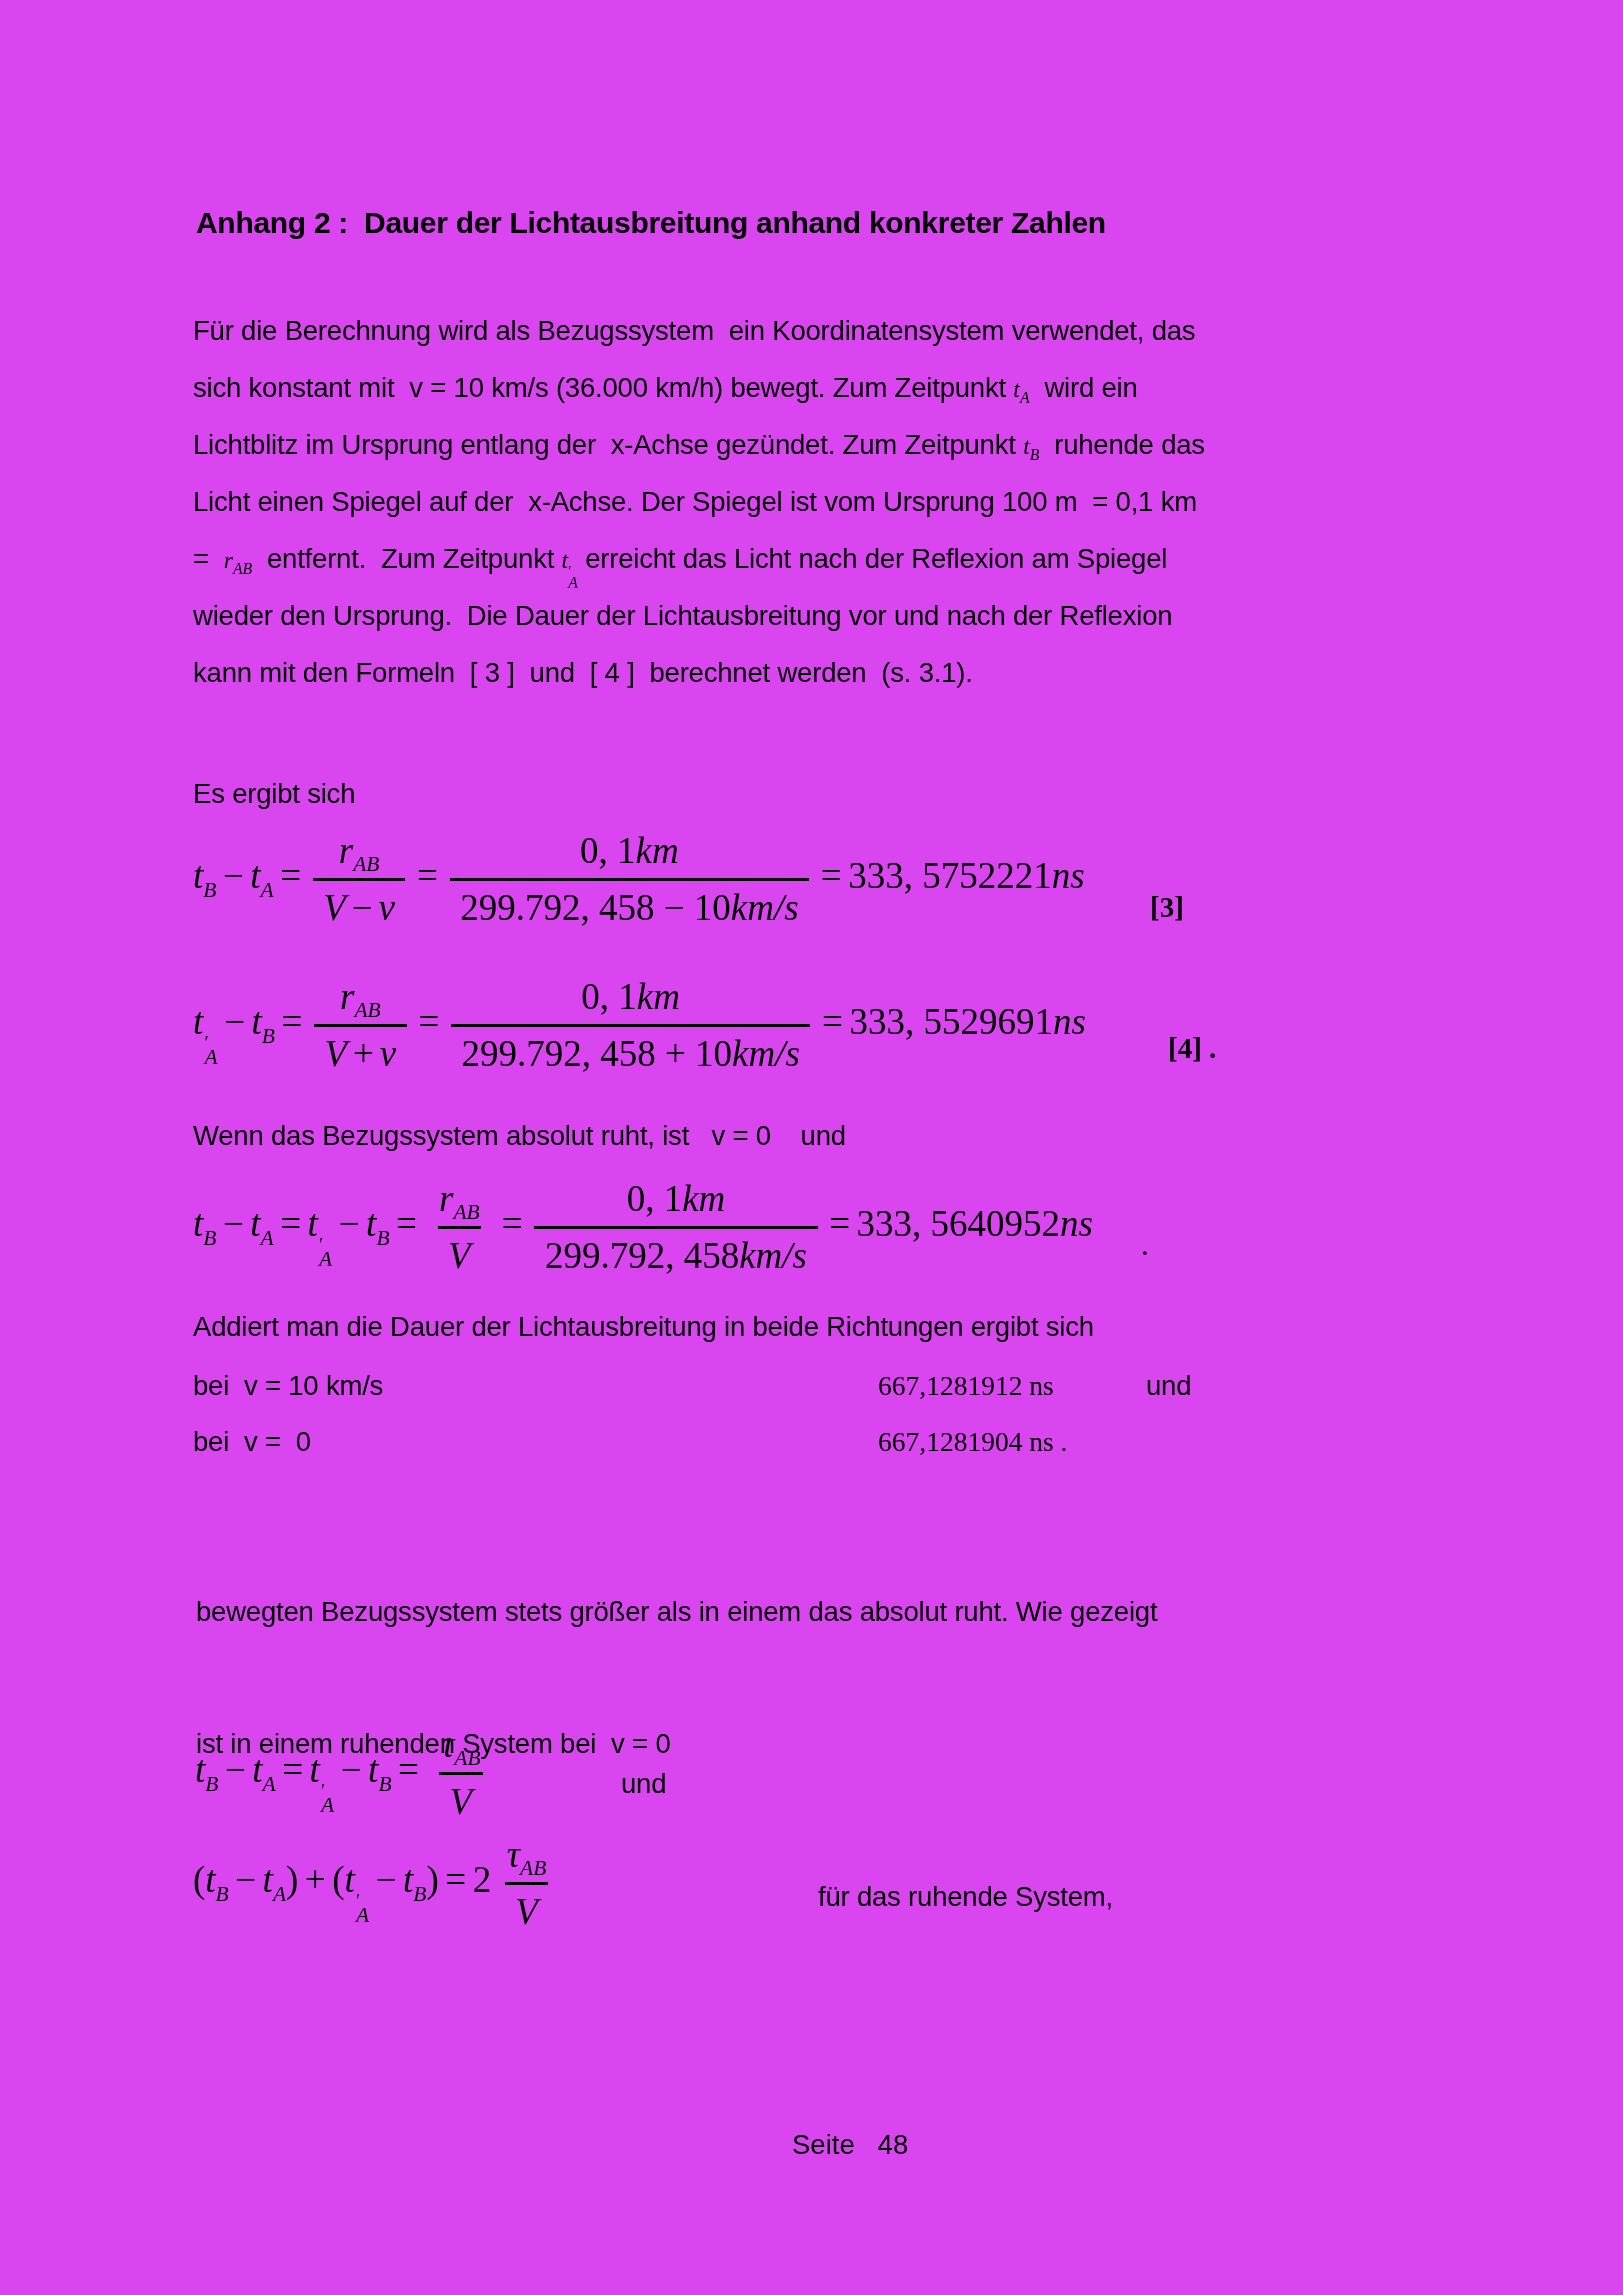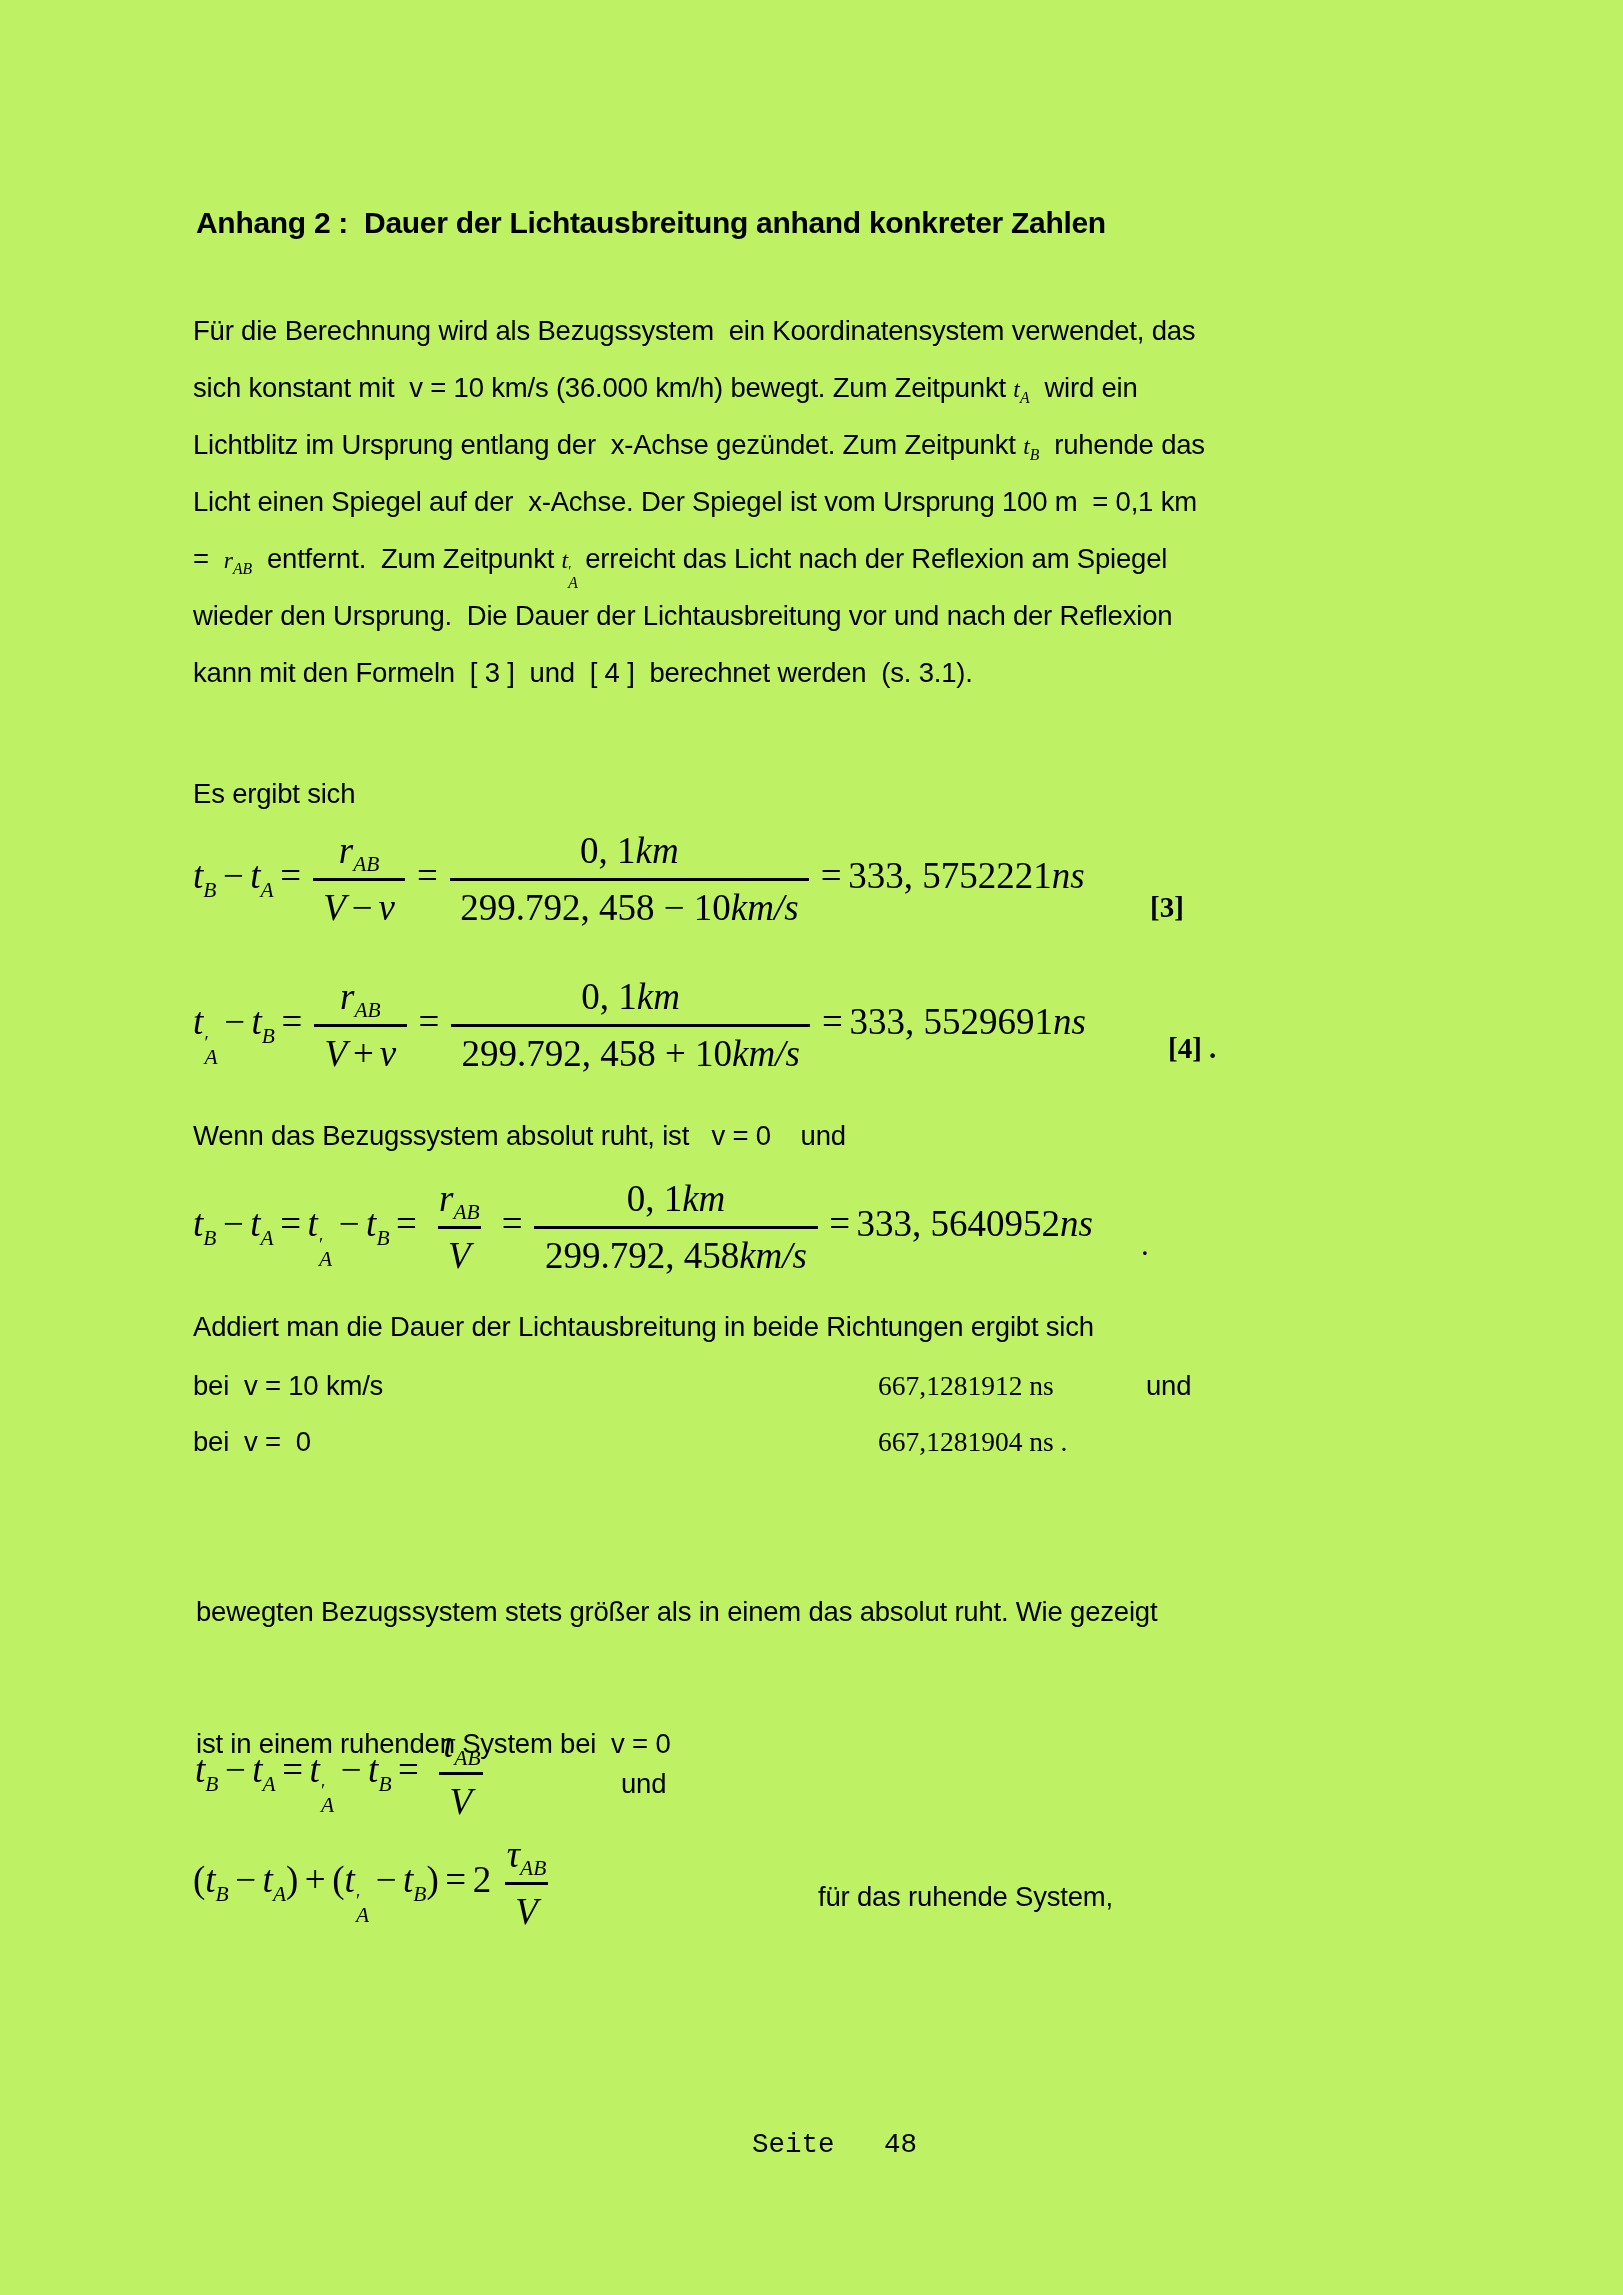--- a/index.html
+++ b/index.html
@@ -1,20 +1,20 @@
 <!DOCTYPE html>
 <html style="font-size:10.5px"><head>
 <meta charset="utf-8">
 <style>
   html,body{margin:0;padding:0;background:#e8e8e8;}
   .page{
     position:relative;
     width:1624px;
     height:2295px;
-    background:#bef264;
+    background:#d946ef;
     color:#000000;
     font-family:"Liberation Sans",sans-serif;
     overflow:hidden;
   }
   .abs{position:absolute;}
   .title{font-weight:bold;font-size:30px;white-space:pre;letter-spacing:-0.3px;}
   .sans{font-size:27.5px;white-space:pre;letter-spacing:-0.2px;}
   .boldside{font-weight:normal;}
   .para .line{height:57px;line-height:57px;white-space:pre;font-size:27.5px;letter-spacing:-0.2px;}
   
@@ -32,21 +32,21 @@
   .opd{margin:0 5.9px;}
   .frac{display:inline-flex;flex-direction:column;align-items:center;vertical-align:middle;margin:0 5.2px;}
   .frac .num{display:block;text-align:center;white-space:nowrap;padding:0 10.5px 5.9px;}
   .frac .den{display:block;text-align:center;white-space:nowrap;border-top:3.3px solid #000;padding:5.9px 10.5px 0;}
   .ss{display:inline-flex;flex-direction:column;align-items:flex-start;vertical-align:-0.40em;line-height:0.74;margin-left:1.3px;}
   .ss .p{font-size:0.52em;font-style:normal;}
   .ss .s{font-size:0.58em;font-style:italic;}
   .eqlabel{font-family:"Liberation Serif",serif;font-weight:bold;font-size:29px;white-space:pre;}
   .serifval{font-family:"Liberation Serif",serif;font-size:27.5px;white-space:pre;}
   .dot{font-family:"Liberation Serif",serif;font-size:31px;}
-  .footer{font-family:Liberation Mono, monospace;font-size:27.5px;white-space:pre;}
+  .footer{font-family:Liberation Sans, sans-serif;font-size:27.5px;white-space:pre;margin-left:40px;}
 </style>
 </head>
 <body>
 
 <div class="page">
 
   <div class="title abs" style="left:196px;top:206px">Anhang 2 :  Dauer der Lichtausbreitung anhand konkreter Zahlen</div>
 
   <div class="para abs" style="left:193px;top:302px">
     <div class="line"><span>Für die Berechnung wird als Bezugssystem  ein Koordinatensystem verwendet, das</span></div>

